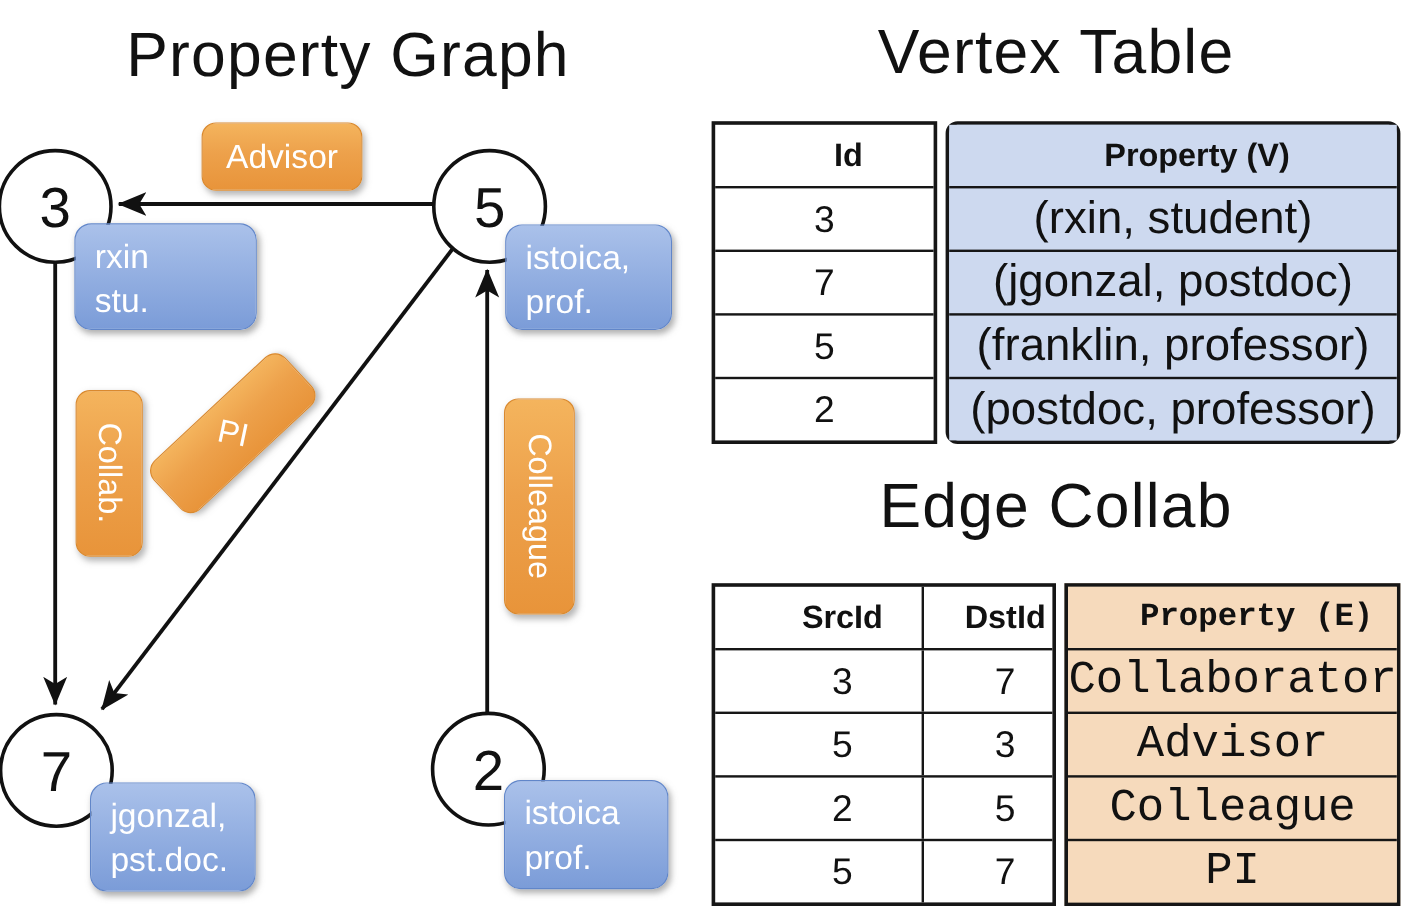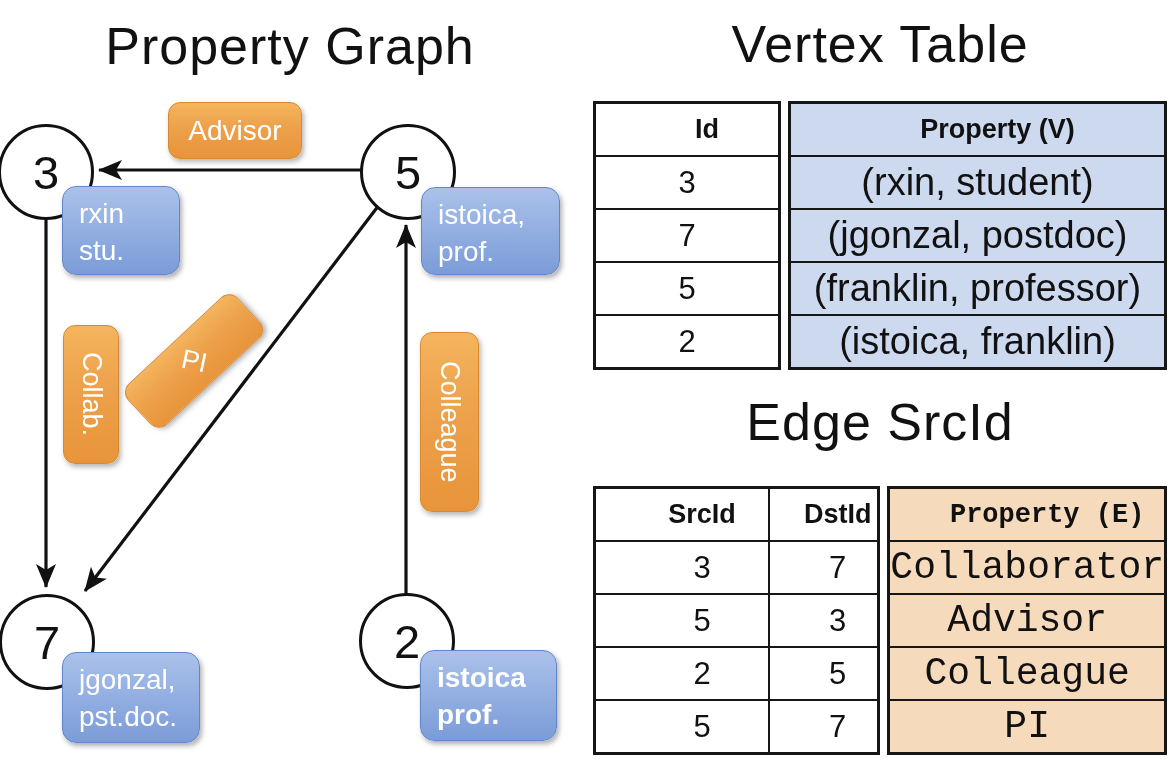--- a/index.html
+++ b/index.html
@@ -33,24 +33,24 @@
   
   .vbox{
     position:absolute;border-radius:14px;
     background:linear-gradient(180deg,#aac1ea 0%,#8fadе1 45%,#7b9cd8 100%);
     background:linear-gradient(180deg,#aac1ea 0%,#7b9cd8 100%);
     border:1.5px solid #6186c9;
     box-shadow:2px 3px 5px rgba(110,110,110,.55);
     color:#fff;font-size:28px;line-height:1.32;
     padding:9px 0 0 16px;box-sizing:border-box;
   }
-  #vbox-rxin{left:62px;top:186px;width:118px;height:89px;}
+  #vbox-rxin{left:62px;top:186px;width:152px;height:89px;}
   #vbox-franklin{left:421px;top:187px;width:139px;height:88px;}
-  #vbox-jgonzal{left:62px;top:652px;width:138px;height:91px;}
-  #vbox-istoica{left:420px;top:650px;width:137px;height:91px;font-weight:bold;}
+  #vbox-jgonzal{left:75px;top:652px;width:138px;height:91px;}
+  #vbox-istoica{left:420px;top:650px;width:137px;height:91px;}
 
   
   .obox{
     position:absolute;border-radius:12px;
     background:linear-gradient(180deg,#f4b45d 0%,#eda14b 45%,#e8943a 100%);
     border:1px solid #d9892f;
     box-shadow:2px 3px 5px rgba(110,110,110,.5);
     color:#fff;display:flex;align-items:center;justify-content:center;
     font-size:28px;
   }
@@ -70,41 +70,41 @@
   .cell{
     height:51px;display:flex;align-items:center;justify-content:center;
     border-top:2px solid #161616;font-size:38px;color:#111;
   }
   .cell:first-child{border-top:none;padding-left:40px;}
   .hdr{font-weight:bold;font-size:27px;}
   .num{font-size:31px;}
 
   #vertex-table{left:593px;top:101px;width:574px;}
   #vertex-table .id-col{width:188px;margin-right:7px;}
-  #vertex-table .prop-col{flex:1;background:#cdd9ef;}
+  #vertex-table .prop-col{flex:1;background:#cdd9ef;border-radius:10px;}
   #vertex-table .prop-col .cell{background:#cdd9ef;}
 
   #edge-table{left:593px;top:486px;width:574px;}
   #edge-table .srcdst-col{width:292px;margin-right:7px;}
   #edge-table .row2{display:flex;}
   #edge-table .row2 .c-src{width:132px;border-top:none;}
   #edge-table .row2 .c-dst{flex:1;border-top:none;border-left:2px solid #161616;padding-left:28px;}
   #edge-table .srcdst-col .rowline{border-top:2px solid #161616;}
   #edge-table .srcdst-col .rowline:first-child{border-top:none;}
   #edge-table .prop-col{flex:1;background:#f6dabc;}
   #edge-table .prop-col .cell{background:#f6dabc;font-family:Liberation Mono, monospace;}
 </style>
 </head>
 <body>
 
 <div id="canvas">
 
   <div class="title" id="vertex-title">Vertex Table</div>
   <div class="title" id="graph-title">Property Graph</div>
-  <div class="title" id="edge-title">Edge SrcId</div>
+  <div class="title" id="edge-title">Edge Collab</div>
 
   <svg id="edge-layer" width="585" height="760">
     <defs>
       <marker id="arw" markerUnits="userSpaceOnUse" markerWidth="26" markerHeight="22" refX="23" refY="10" orient="auto">
         <path d="M0,0 L24,10 L0,20 L6,10 Z" fill="#111"></path>
       </marker>
     </defs>
     <line x1="362" y1="170" x2="99" y2="170" stroke="#111" stroke-width="3.2" marker-end="url(#arw)"></line>
     <line x1="46" y1="216" x2="46" y2="587" stroke="#111" stroke-width="3.2" marker-end="url(#arw)"></line>
     <line x1="379" y1="205" x2="85" y2="591" stroke="#111" stroke-width="3.2" marker-end="url(#arw)"></line>
@@ -160,21 +160,21 @@
       <div class="cell num">3</div>
       <div class="cell num">7</div>
       <div class="cell num">5</div>
       <div class="cell num">2</div>
     </div>
     <div class="tcol prop-col">
       <div class="cell hdr">Property (V)</div>
       <div class="cell">(rxin, student)</div>
       <div class="cell">(jgonzal, postdoc)</div>
       <div class="cell">(franklin, professor)</div>
-      <div class="cell">(istoica, franklin)</div>
+      <div class="cell">(postdoc, professor)</div>
     </div>
   </div>
 
   <div class="tbl" id="edge-table">
     <div class="tcol srcdst-col">
       <div class="row2 rowline">
         <div class="cell hdr c-src">SrcId</div>
         <div class="cell hdr c-dst">DstId</div>
       </div>
       <div class="row2 rowline">

